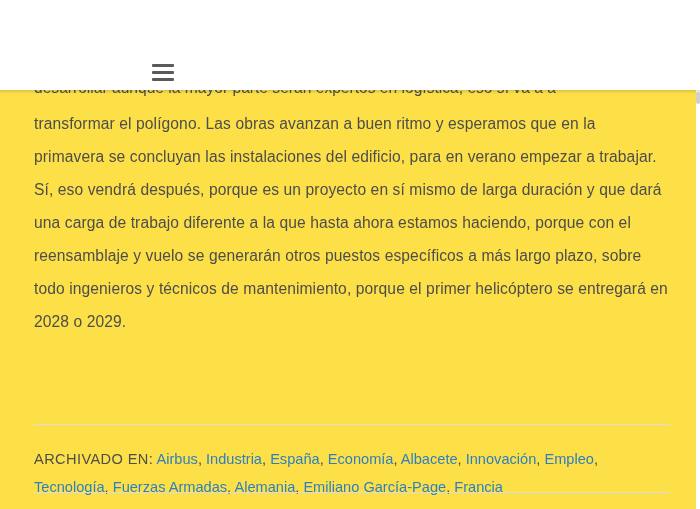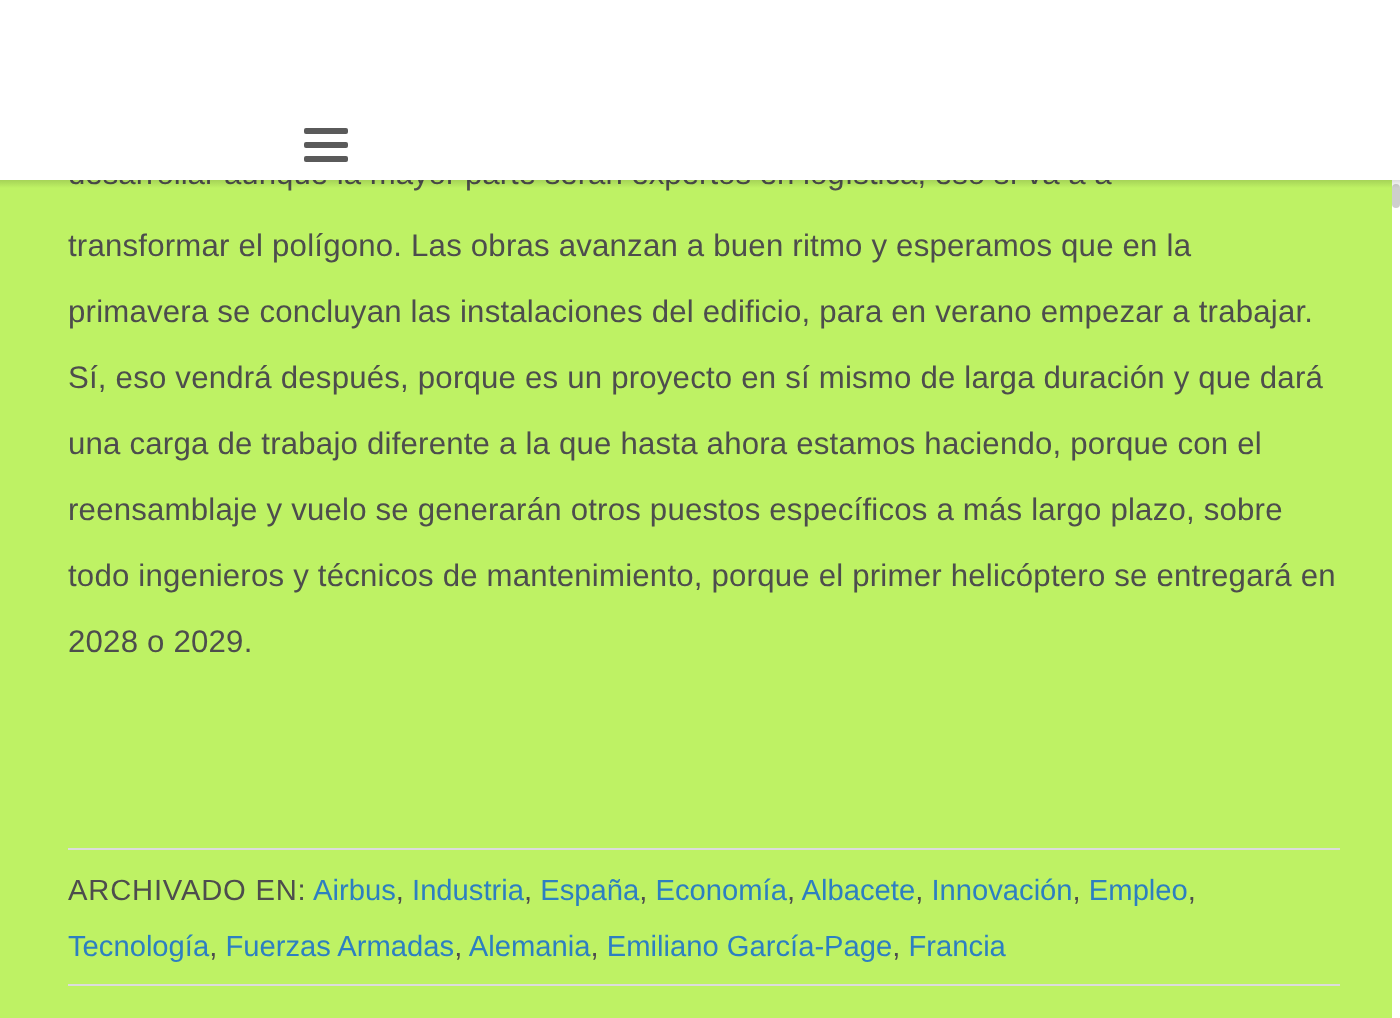--- a/index.html
+++ b/index.html
@@ -10,21 +10,21 @@
     width: 700px;
     height: 509px;
     background: #ffffff;
     font-family: "Liberation Sans", sans-serif;
     overflow: hidden;
   }
   .page {
     position: relative;
     width: 700px;
     height: 509px;
-    background: #bef264;
+    background: #fde047;
     box-sizing: border-box;
   }
   
   .topbar {
     position: absolute;
     top: 0;
     left: 0;
     width: 700px;
     height: 90px;
     background: #ffffff;
@@ -126,21 +126,21 @@
     margin-top: 21px;
   }
 
   
   .archived {
     position: absolute;
     top: 424px;
     left: 34px;
     width: 636px;
     border-top: 1px solid #dcdcdc;
-    padding-top: 7px;
+    padding-top: 20px;
     font-size: 14.6px;
     line-height: 28px;
   }
   .archived-label {
     color: #4d4d4d;
     letter-spacing: 0.4px;
   }
   .archived a {
     color: #2d7fc1;
     text-decoration: none;

